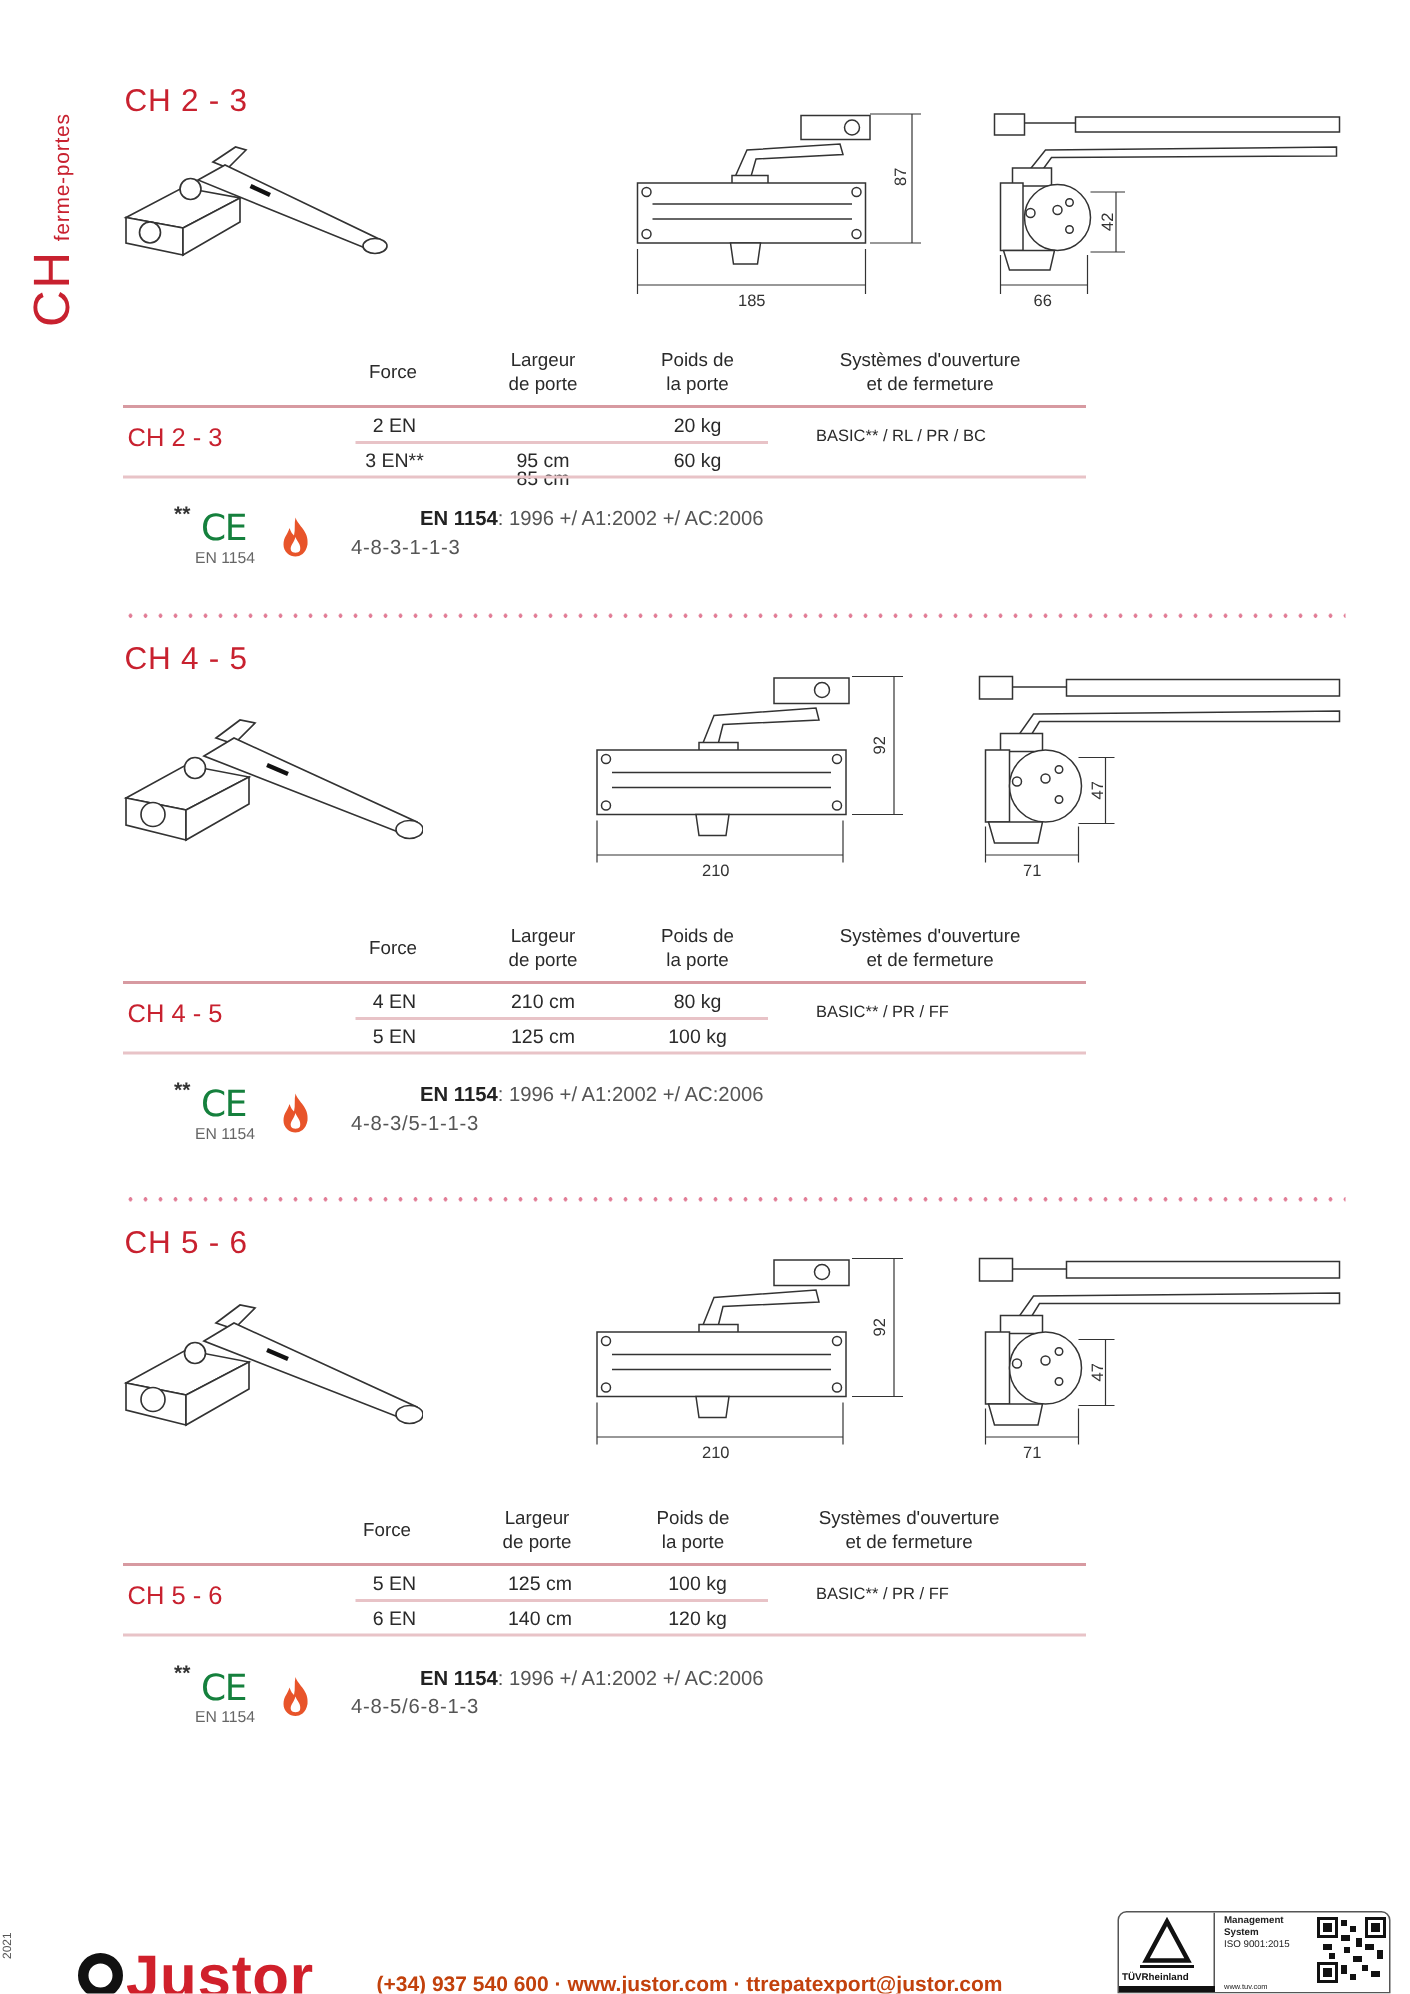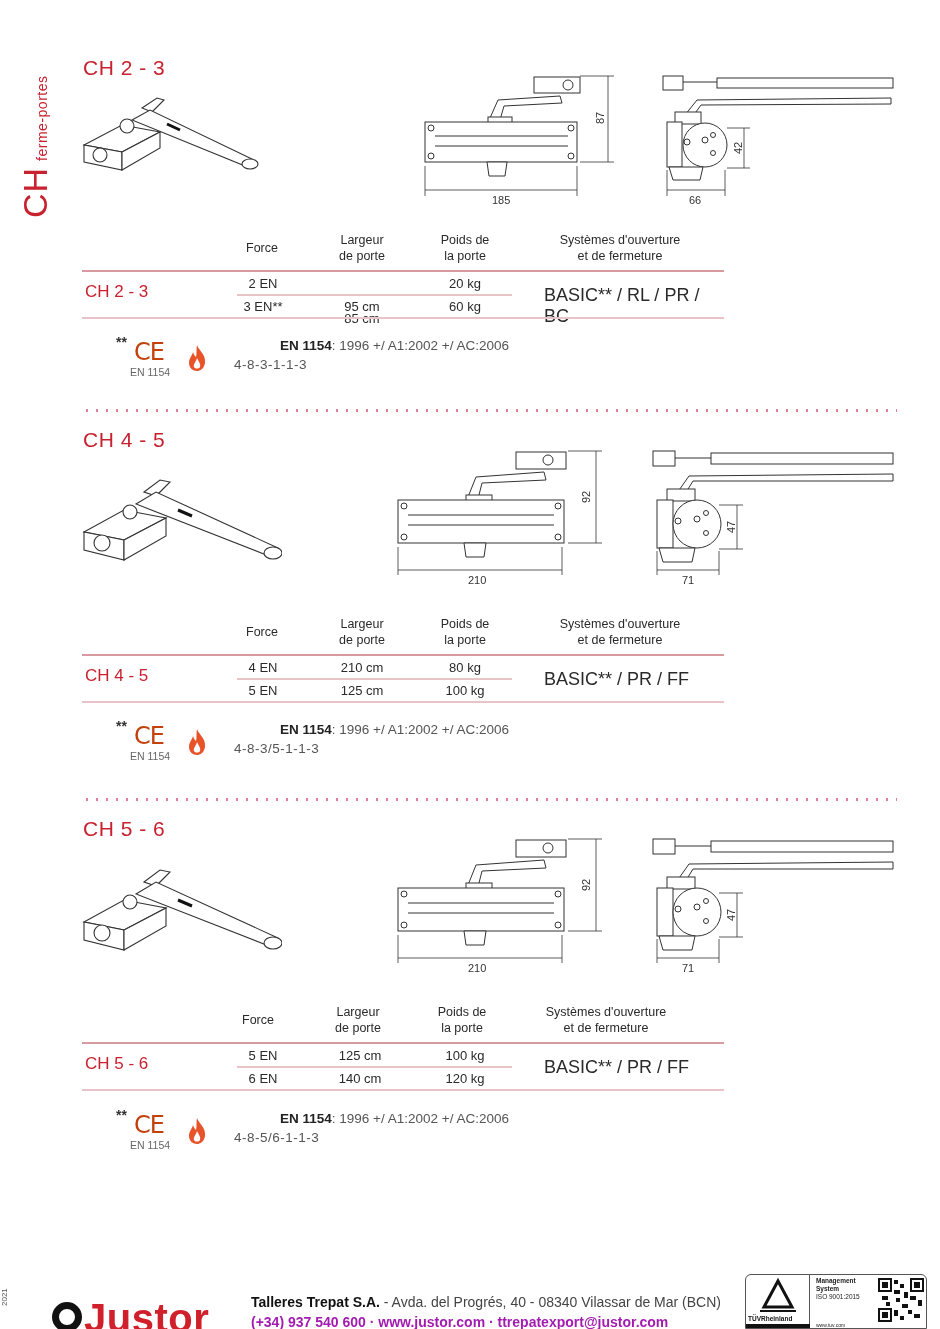--- a/index.html
+++ b/index.html
@@ -18,43 +18,43 @@
   .drawing { position: absolute; }
 
   .tbl { position: absolute; left: 82px; width: 642px; font-size: 13px; color: #2a2a2a; }
   .tbl .hdr { position: absolute; top: 0; left: 0; width: 100%; height: 38px; text-decoration: underline; }
   .tbl .hdr span { position: absolute; text-align: center; line-height: 16px; font-size: 12.5px; }
   .tbl .line-top { position: absolute; left: 0; top: 40px; width: 100%; height: 2px; background: #d79aa1; }
   .tbl .line-mid { position: absolute; left: 155px; top: 64px; width: 275px; height: 2px; background: #e8c3c7; }
   .tbl .line-bot { position: absolute; left: 0; top: 87px; width: 100%; height: 2px; background: #e8c3c7; }
   .tbl .model { position: absolute; left: 3px; top: 52px; font-size: 17px; color: #c8212f; }
   .tbl .cell { position: absolute; font-size: 13px; text-align: center; }
-  .tbl .sys { position: absolute; left: 462px; top: 55px; font-size: 18px; }
+  .tbl .sys { position: absolute; left: 462px; top: 55px; font-size: 11px; }
 
   .cert { position: absolute; left: 110px; width: 420px; height: 50px; }
   .cert .dots-mark { position: absolute; left: 6px; top: -4px; font-size: 14px; font-weight: bold; color: #333; }
-  .cert .ce { position: absolute; left: 24px; top: 0; font-size: 24px; color: #c2410c; letter-spacing: -1px; font-family: "DejaVu Sans", sans-serif; }
+  .cert .ce { position: absolute; left: 24px; top: 0; font-size: 24px; color: #15803d; letter-spacing: -1px; font-family: "DejaVu Sans", sans-serif; }
   .cert .en { position: absolute; left: 20px; top: 28px; font-size: 10.5px; color: #666; }
   .cert .flame { position: absolute; left: 76px; top: 6px; width: 22px; height: 28px; }
   .cert .norm { position: absolute; left: 124px; top: 0; font-size: 13.5px; color: #555; padding-left: 46px; }
   .cert .norm b { color: #222; }
   .cert .code { position: absolute; left: 124px; top: 19px; font-size: 13.5px; color: #555; letter-spacing: 0.5px; }
 
   .sep { position: absolute; left: 82px; width: 815px; height: 3px;
          background-image: radial-gradient(circle, #e27e97 1.2px, transparent 1.5px);
          background-size: 10px 3px; background-repeat: repeat-x; }
 
   .footer { position: absolute; left: 0; top: 1270px; width: 940px; height: 59px; }
   .footer .date { position: absolute; left: 0; top: 36px; font-size: 8px; color: #555; transform: rotate(-90deg); transform-origin: 0 0; white-space: nowrap; }
   .footer .logo { position: absolute; left: 52px; top: 18px; display: flex; align-items: center; }
   .footer .logo .ring { width: 30px; height: 30px; border: 7px solid #111; border-radius: 50%; margin-right: 2px; margin-top: 8px; }
   .footer .logo .txt { font-size: 40px; font-weight: bold; color: #d0202b; letter-spacing: 0.5px; line-height: 1; margin-top: 10px; }
   .footer .addr1 { position: absolute; left: 251px; top: 24px; font-size: 14px; color: #444; white-space: nowrap; }
   .footer .addr1 b { color: #111; }
-  .footer .addr2 { position: absolute; left: 251px; top: 44px; font-size: 14px; color: #a21caf; font-weight: bold; white-space: nowrap; }
+  .footer .addr2 { position: absolute; left: 251px; top: 44px; font-size: 14px; color: #c2410c; font-weight: bold; white-space: nowrap; }
   .footer .badge { position: absolute; left: 745px; top: 4px; width: 182px; height: 55px; border: 1px solid #555; border-radius: 6px 6px 0 0; overflow: hidden; background: #fff; }
   .footer .badge .tuv { position: absolute; left: 0; top: 0; width: 64px; height: 55px; border-right: 1px solid #555; }
   .footer .badge .tuv .lbl { position: absolute; left: 2px; top: 40px; font-size: 6.5px; font-weight: bold; color: #111; }
   .footer .badge .tuv .cert-bar { position: absolute; left: 0; top: 49px; width: 64px; height: 8px; background: #111; }
   .footer .badge .ms { position: absolute; left: 70px; top: 2px; font-size: 6.5px; line-height: 8px; color: #222; }
   .footer .badge .ms b { display: block; }
   .footer .badge .qr { position: absolute; left: 132px; top: 3px; width: 46px; height: 44px; }
   .footer .badge .url { position: absolute; left: 70px; top: 47px; font-size: 5px; color: #222; }
 </style>
 </head>
@@ -381,31 +381,30 @@
 
   <div class="cert" style="top:1111px;">
     <span class="dots-mark">**</span>
     <span class="ce">CE</span>
     <span class="en">EN 1154</span>
     <svg class="flame" viewBox="0 0 22 28">
         <path d="M11 1 C13 7 20 10 19 19 C18 25 14 27 11 27 C7 27 3 24 3 19 C3 14 6 12 7 8 C8 11 9 12 10 13 C11 9 10 5 11 1 Z" fill="#e8542a"></path>
         <path d="M11 14 C12 17 15 19 14 23 C13 25 9 25 8 23 C7 20 10 18 11 14 Z" fill="#fff"></path>
       </svg>
     <div class="norm"><b>EN 1154</b><span>: 1996 +/ A1:2002 +/ AC:2006</span></div>
-    <div class="code">4-8-5/6-1-1-3</div>
+    <div class="code">4-8-5/6-8-1-3</div>
   </div>
 </div>
 
 <div class="footer">
   <div class="date">2021</div>
   <div class="logo">
     <div class="ring"></div>
     <div class="txt">Justor</div>
   </div>
-  <div class="addr1"><b>Talleres Trepat S.A.</b><span> - Avda. del Progrés, 40 - 08340 Vilassar de Mar (BCN)</span></div>
   <div class="addr2">(+34) 937 540 600 · www.justor.com · ttrepatexport@justor.com</div>
   <div class="badge">
     <div class="tuv">
       <svg width="64" height="40" viewBox="0 0 64 40">
           <path d="M32 6 L46 32 L18 32 Z" fill="none" stroke="#111" stroke-width="3"></path>
           <line x1="14" y1="36" x2="50" y2="36" stroke="#111" stroke-width="2"></line>
         </svg>
       <div class="lbl">TÜVRheinland</div>
       <div class="cert-bar"></div>
     </div>

